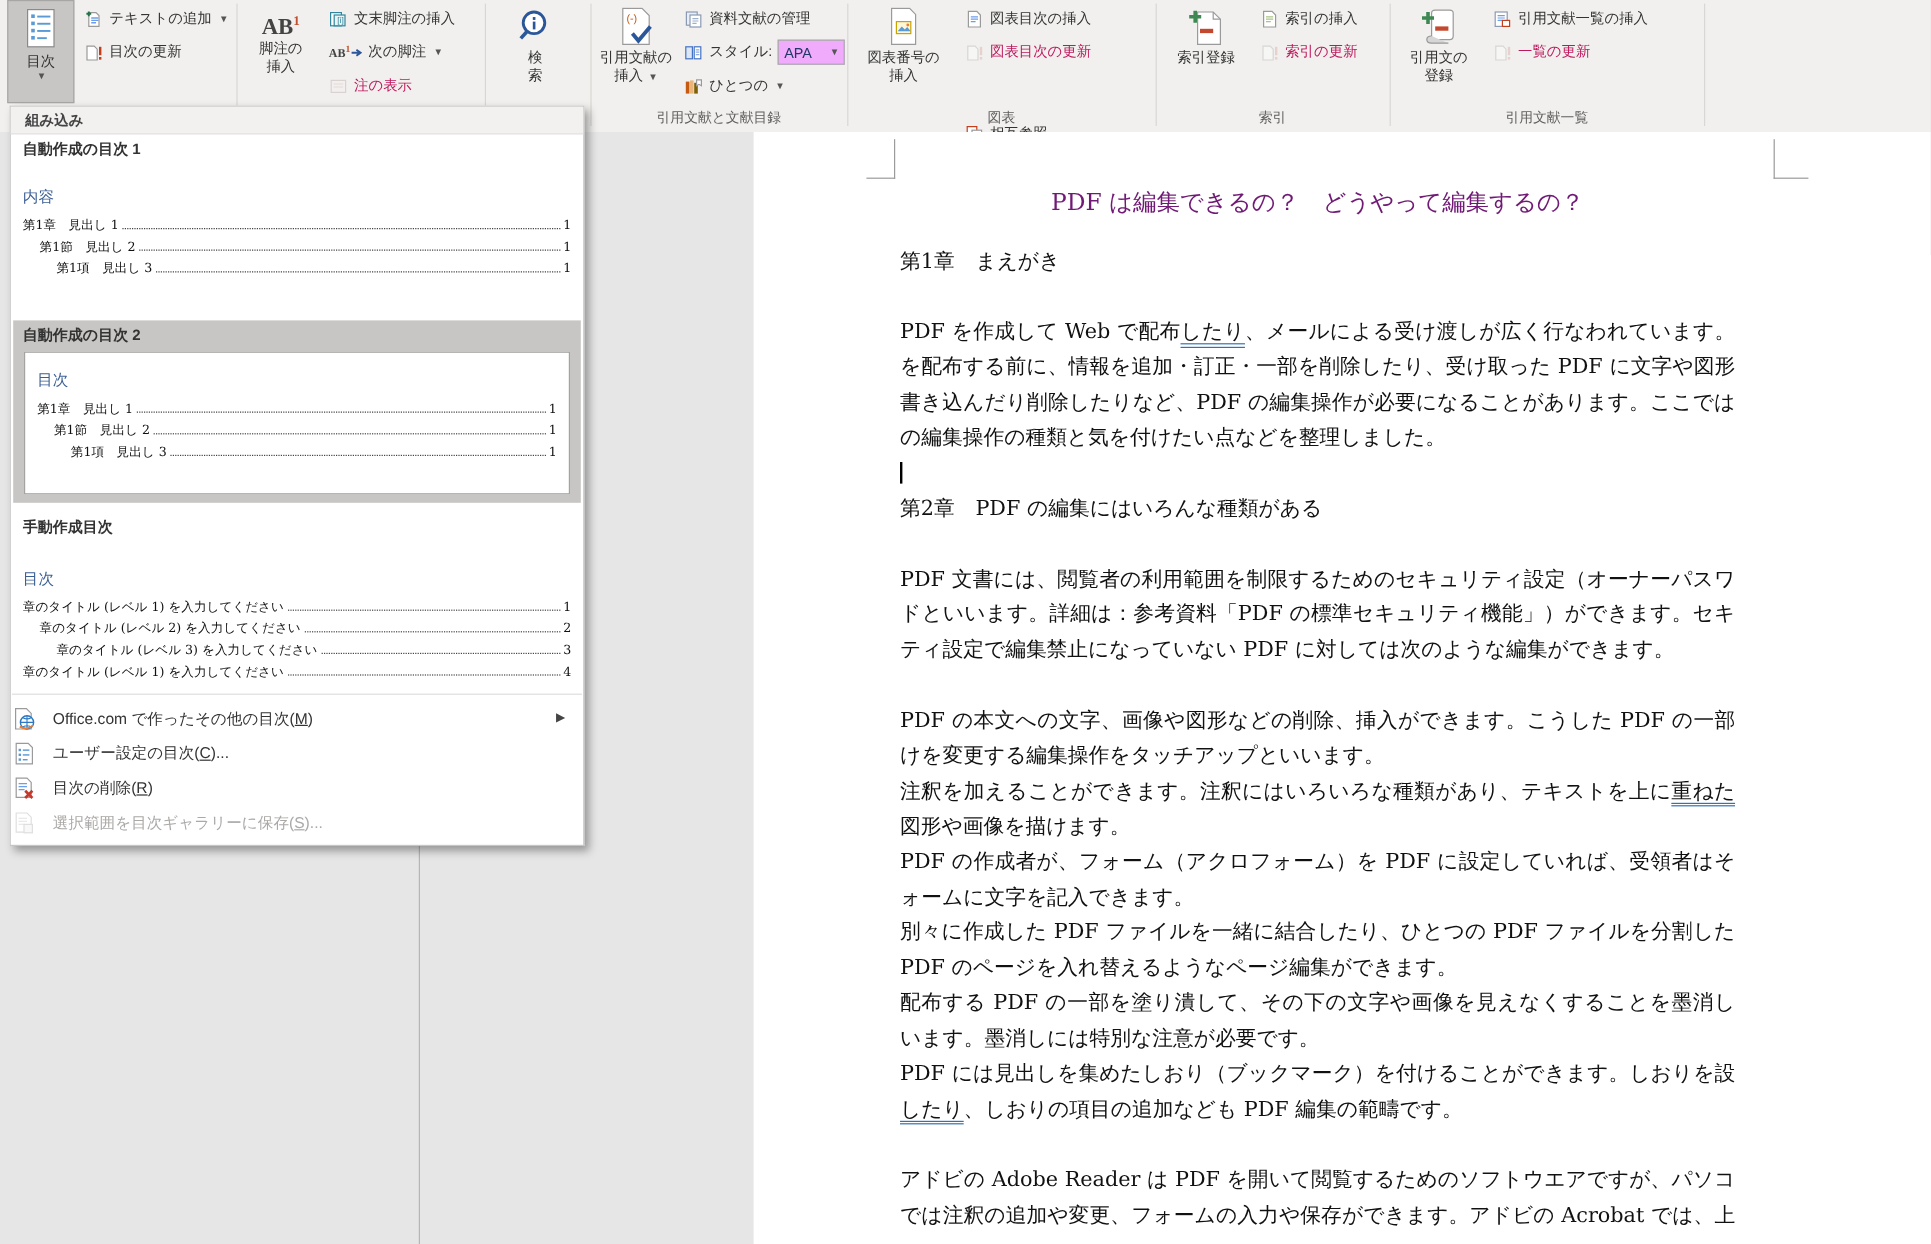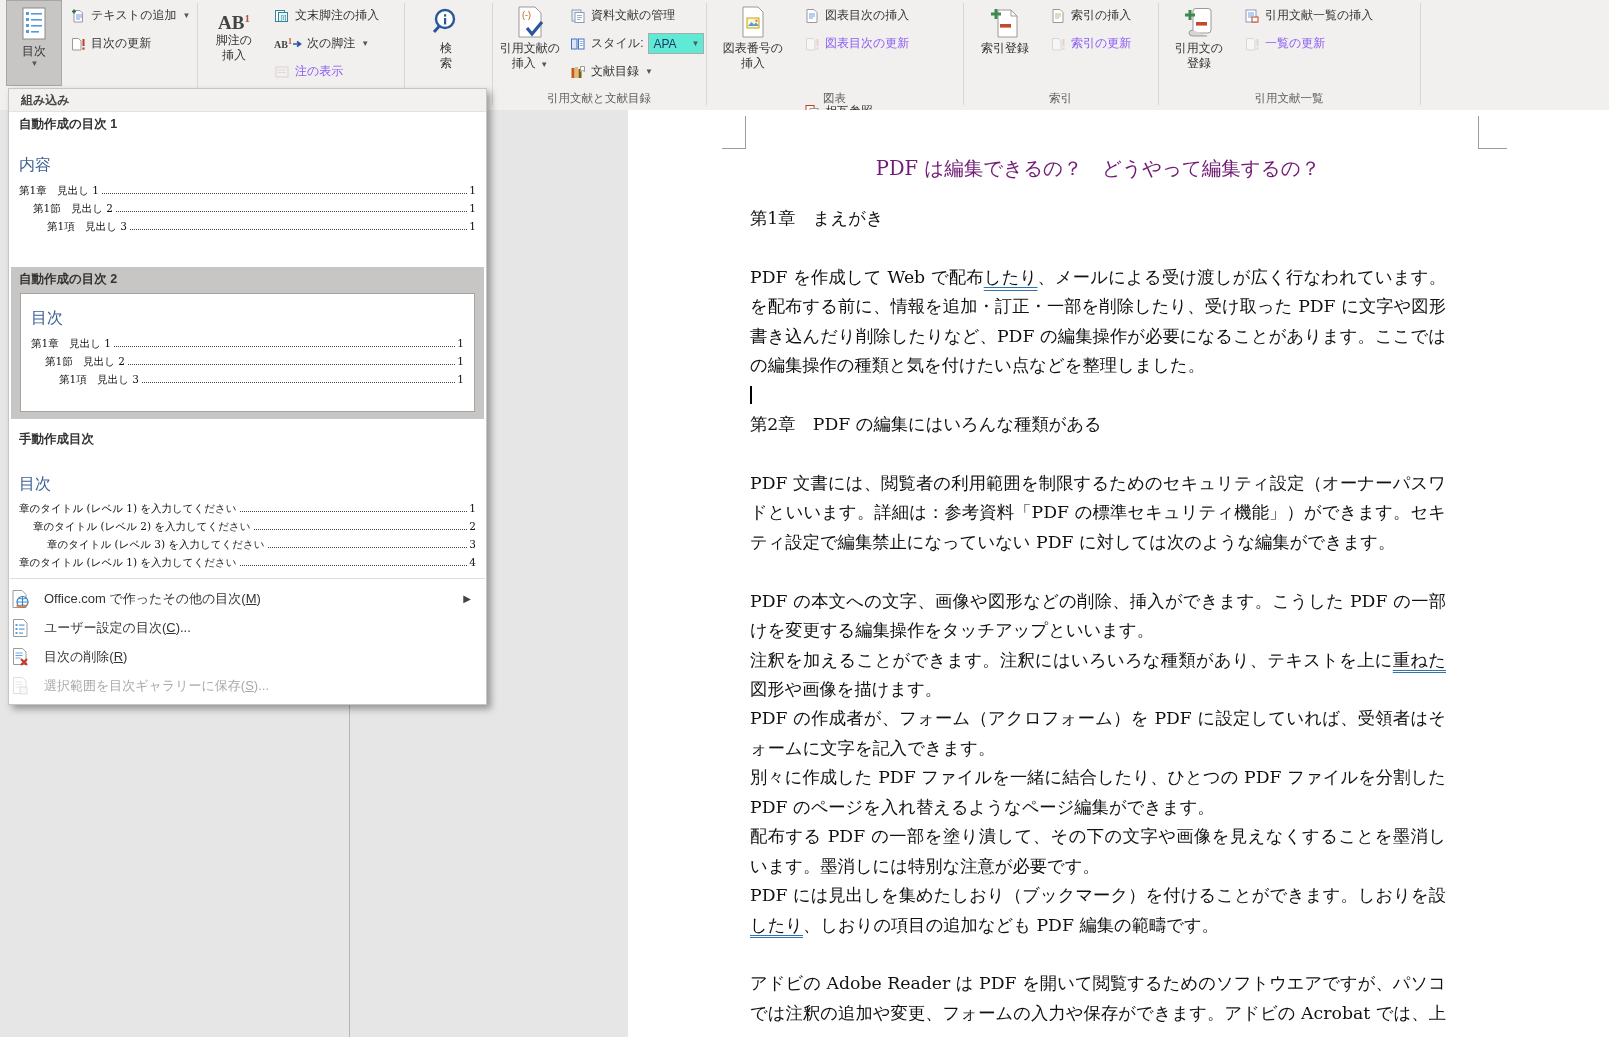--- a/index.html
+++ b/index.html
@@ -11,29 +11,29 @@
           border-bottom:1px solid #c8c7c5;}
   .rib-sep{position:absolute;top:3px;height:102px;width:1px;background:#d9d7d5;}
   .grp-label{position:absolute;top:91px;font-size:11.5px;color:#605e5c;text-align:center;}
   .bbtn{position:absolute;top:0;height:86px;display:flex;flex-direction:column;align-items:center;
         justify-content:flex-start;font-size:12px;color:#333;cursor:default;}
   .bbtn .bicon{margin-top:6px;}
   .bbtn .bl{line-height:15px;white-space:nowrap;}
   .bbtn.pressed{background:#c8c6c4;border:1px solid #a8a6a4;box-sizing:border-box;}
   .sbtn{position:absolute;height:23px;display:flex;align-items:center;gap:5px;padding:0 4px;
         font-size:12px;color:#333;white-space:nowrap;}
-  .sbtn.dis,.bl.dis{color:#8b5cf6;}
+  .sbtn.dis,.bl.dis{color:#be185d;}
   .sbtn.dis svg{opacity:.4;}
   .dd{font-size:8px;color:#555;margin-left:1px;}
   .ab-big{font-size:19px;font-weight:bold;color:#444;font-family:"Liberation Serif",serif;line-height:20px;margin-top:8px;}
   .ab-big sup{color:#c0502e;font-size:11px;}
   .ab-sm{font-size:10px;font-weight:bold;color:#444;font-family:"Liberation Serif",serif;}
   .ab-sm sup{color:#c0502e;font-size:8px;}
   .combo{display:inline-flex;align-items:center;justify-content:space-between;width:56px;height:21px;
-         background:#5eead4;border:1px solid #aaa;padding:0 4px;box-sizing:border-box;}
+         background:#f0abfc;border:1px solid #aaa;padding:0 4px;box-sizing:border-box;}
   .combo .cv{color:#1f3864;font-size:12px;}
 
   
   .doc-area{position:absolute;left:0;top:110px;width:1609px;height:927px;background:#e7e6e6;}
   .vline{position:absolute;left:349px;top:0;bottom:0;width:1px;background:#b8b6b4;}
   .page{position:absolute;left:628px;top:0;right:0;bottom:0;background:#fff;overflow:hidden;}
   .mark-l{position:absolute;left:94px;top:6px;width:23px;height:32px;
           border-right:1px solid #9b9b9b;border-bottom:1px solid #9b9b9b;}
   .mark-r{position:absolute;left:850px;top:6px;width:28px;height:32px;
           border-left:1px solid #9b9b9b;border-bottom:1px solid #9b9b9b;}
@@ -45,21 +45,21 @@
   .doc-line.just{text-align:justify;text-align-last:justify;}
   .u2{text-decoration:underline double #2e74b5;text-underline-offset:4px;}
   .caret{display:inline-block;width:1.5px;height:18px;background:#000;vertical-align:-3px;}
 
   
   .toc-dd{position:absolute;left:8px;top:88px;width:479px;height:617px;background:#fff;
           border:1px solid #c6c6c6;box-shadow:4px 4px 7px rgba(0,0,0,.35);z-index:20;box-sizing:border-box;}
   .dd-header{height:22px;line-height:22px;background:#f2f1f0;border-bottom:1px solid #e3e2e0;
              font-size:12px;font-weight:bold;color:#444;padding-left:12px;}
   .gal-title{font-size:12.5px;font-weight:bold;color:#333;}
-  .toc-head{font-family:"Liberation Sans",sans-serif;font-size:16px;color:#3c5f93;}
+  .toc-head{font-family:"Liberation Sans",sans-serif;font-size:13px;color:#3c5f93;}
   .toc-e{display:flex;align-items:baseline;font-family:"DejaVu Serif","Liberation Serif",serif;
          font-size:10.5px;color:#111;height:18px;}
   .toc-e .lead{flex:1;border-bottom:1.5px dotted #444;margin:0 2px 3px 3px;}
   .toc-e .en{font-size:10.5px;}
   .lvl2{padding-left:14px;} .lvl3{padding-left:28px;justify-content:center;}
   .gal1{position:absolute;left:10px;right:10px;top:27px;}
   .gal1 .prev{margin-top:22px;}
   .gal2{position:absolute;left:2px;right:2px;top:178px;height:152px;background:#c8c6c4;}
   .gal2 .gal-title{margin:4px 0 0 8px;}
   .gal2 .prevbox{position:absolute;left:9px;right:9px;top:26px;bottom:7px;background:#fff;
@@ -194,21 +194,21 @@
         <span class="dd">▼</span>
       </span>
     </div>
     <div class="sbtn" style="left:566px;top:60px;">
       <svg width="16" height="16" viewBox="0 0 16 16">
           <rect x="1.5" y="4" width="3" height="10" fill="#c55a11"></rect>
           <rect x="5" y="3" width="3" height="11" fill="#e8b67a"></rect>
           <rect x="8.5" y="5" width="3" height="9" fill="#7f6000"></rect>
           <path d="M10.5 2.5h4v5l-2-1.2-2 1.2z" fill="#fff" stroke="#9a9a9a"></path>
         </svg>
-      <span>文献目録</span>
+      <span>ひとつの</span>
       <span class="dd">▼</span>
     </div>
     <div class="grp-label" style="left:492px;width:214px;">引用文献と文献目録</div>
 
     <div class="rib-sep" style="left:706px;"></div>
 
     <div class="bbtn" style="left:716px;width:74px;">
       <span class="bicon">
         <svg width="30" height="32" viewBox="0 0 30 32">
             <path d="M5 1h15l5 5v25H5z" fill="#fff" stroke="#9a9a9a"></path>

